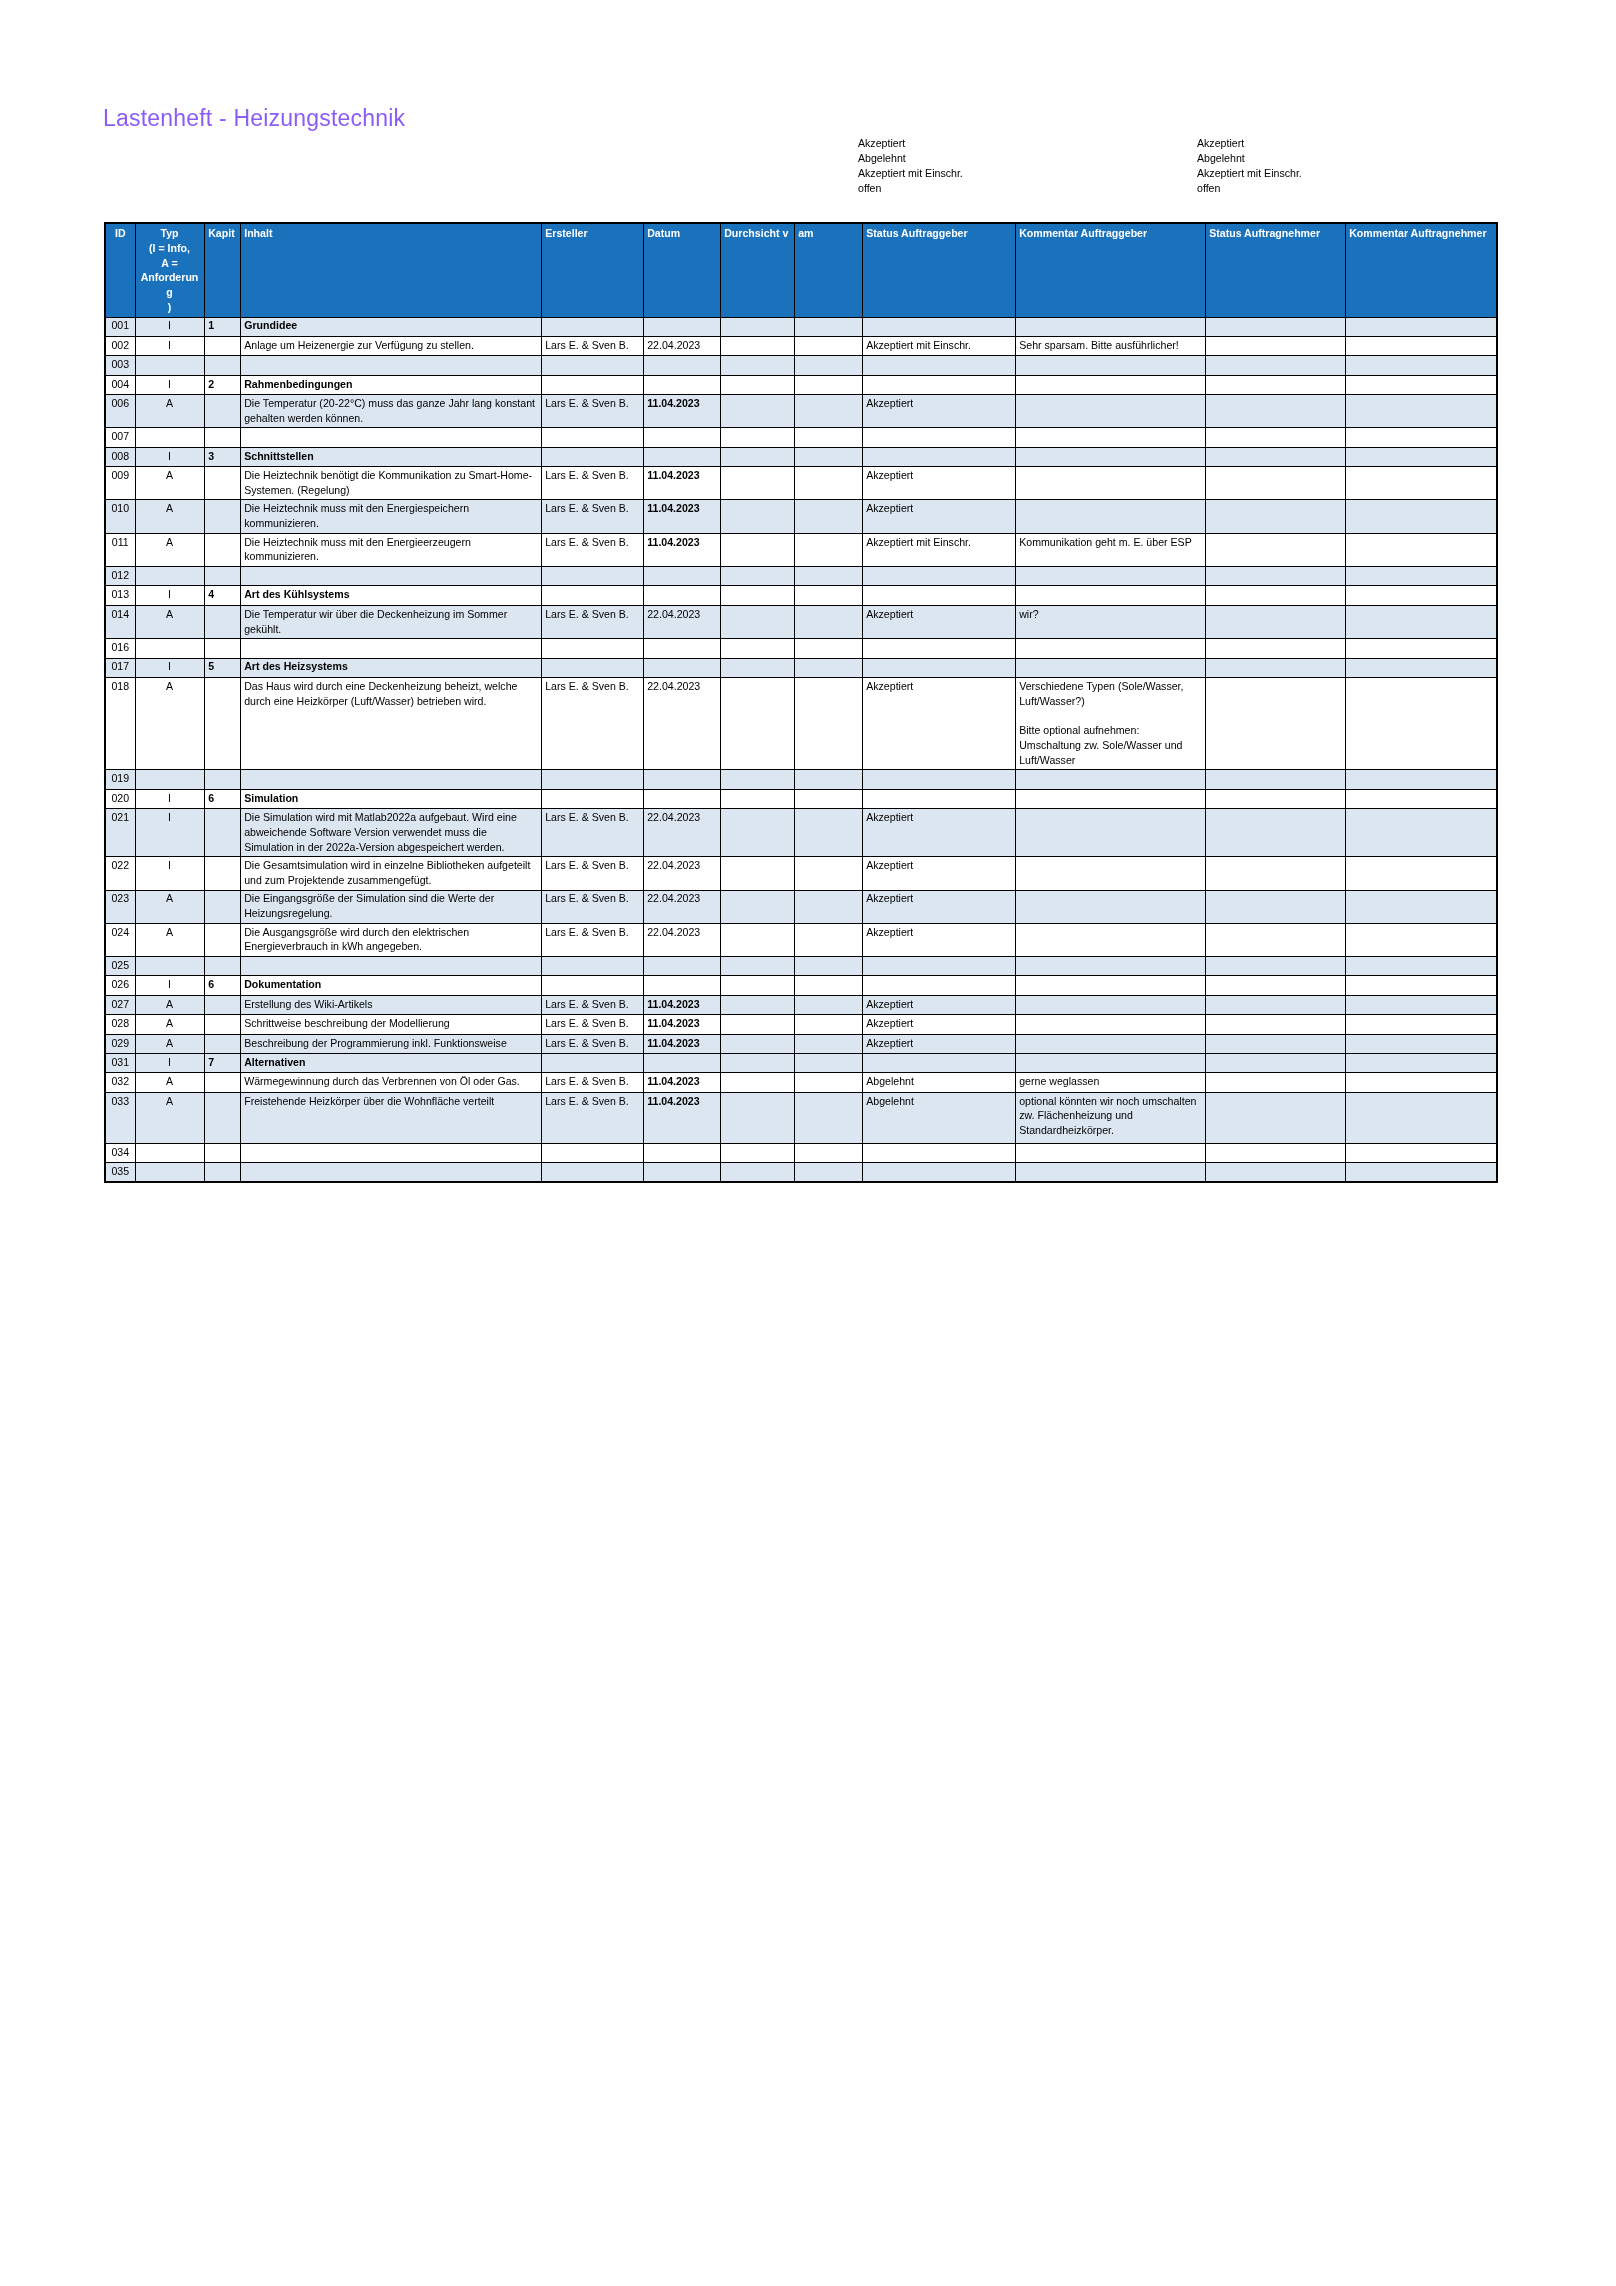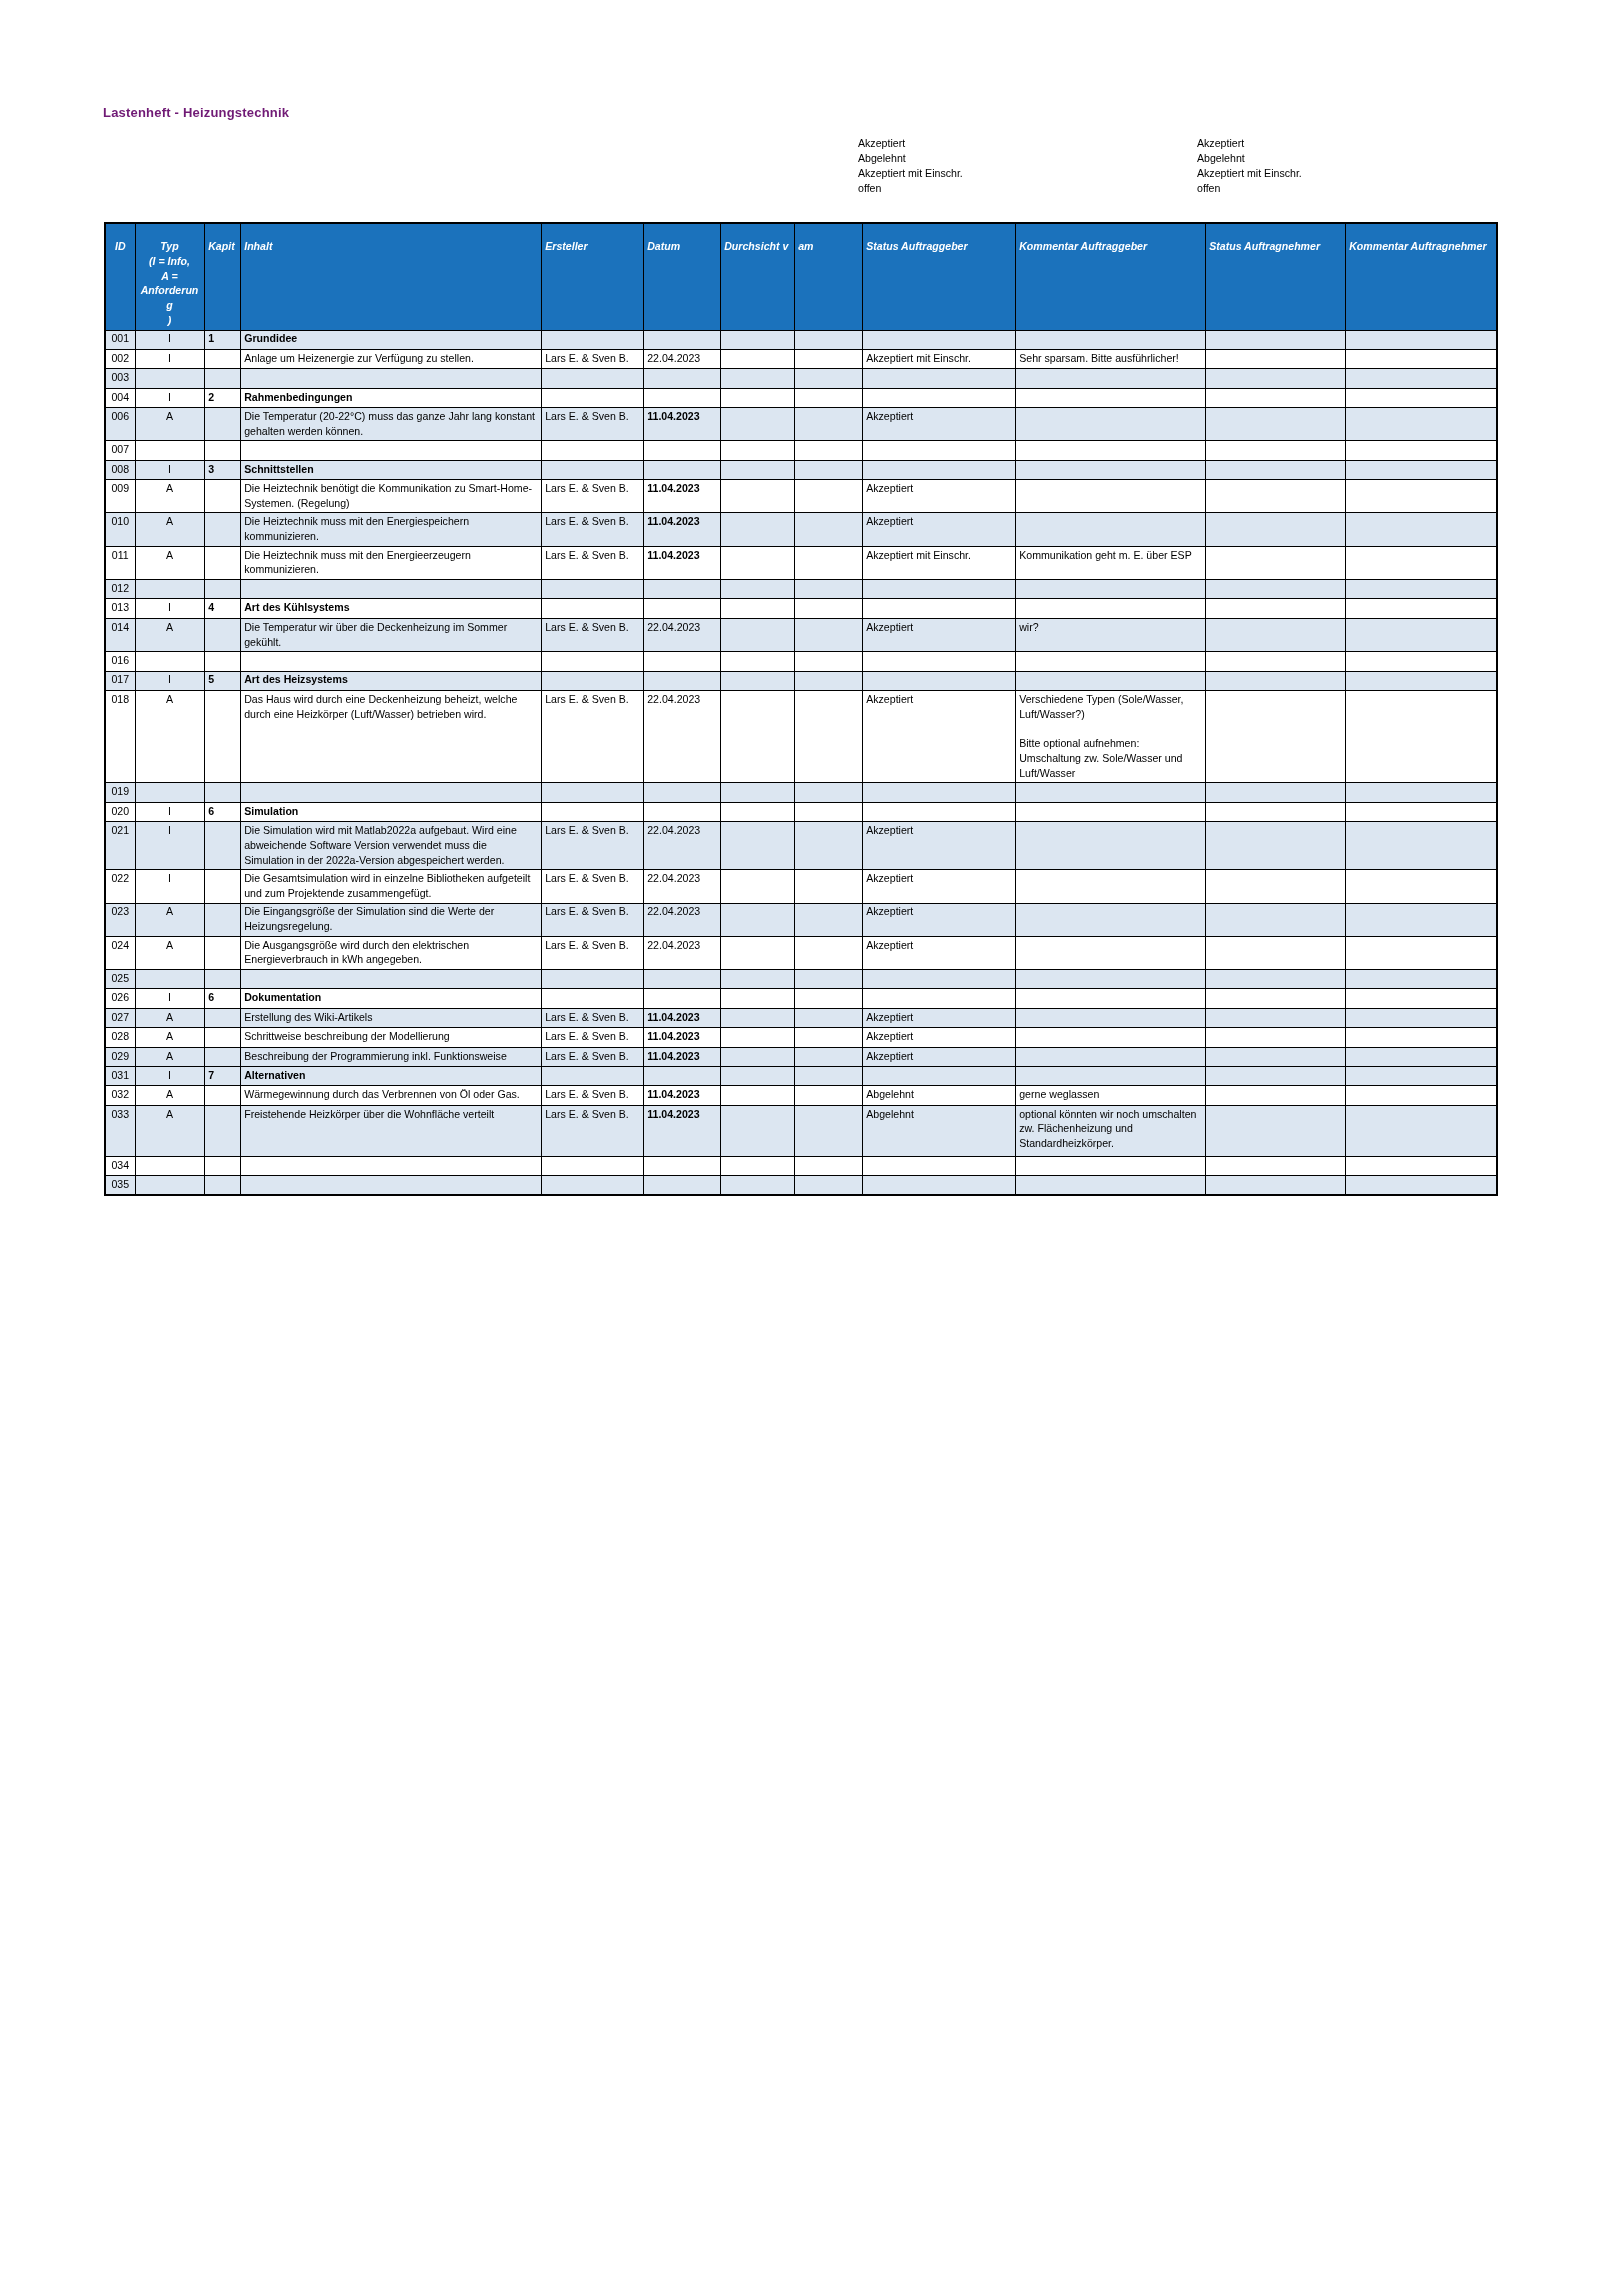--- a/index.html
+++ b/index.html
@@ -2,21 +2,21 @@
 <html style="--header-bg: #1B72BC; --shade-bg: #DCE6F1;font-size:14.8px"><head>
 <meta charset="utf-8">
 <style>
   html,body { margin:0; padding:0; }
   body {
     width:1617px; height:2286px; background:#ffffff; position:relative;
     font-family:"Liberation Sans", sans-serif; color:#000;
   }
   .page-title {
     position:absolute; left:103px; top:105px;
-    font-size:13px; color:#701a75; letter-spacing:0.2px;font-weight:bold;
+    font-size:23px; color:#8b5cf6; letter-spacing:0.2px;
   }
   .legend {
     position:absolute; top:136px; font-size:10.6px; line-height:15px; color:#000;
   }
   #legend-left  { left:858px; }
   #legend-right { left:1197px; }
   table.req {
     position:absolute; left:104px; top:222px; width:1393px;
     border-collapse:collapse; table-layout:fixed;
     border:2.8px solid #000;
@@ -25,21 +25,21 @@
     border:1.8px solid #000;
     vertical-align:top;
     padding:0.9px 3.7px 1.8px 3.7px;
     font-size:10.6px; line-height:14.8px;
     overflow:hidden;
     word-wrap:break-word;
   }
   table.req thead th {
     background:var(--header-bg,#1b72bc);
     color:#fff; font-weight:bold; text-align:left;
-    height:83px; white-space:pre-line; padding-top:15px;font-style:italic;
+    height:83px; white-space:pre-line; padding-top:2px;
   }
   table.req thead th.center { text-align:center; }
   tr.data-row { height:19.4px;margin-left:11px; }
   tr.shaded td { background:var(--shade-bg,#dce6f1); }
   td.col-id   { text-align:center; padding-left:0.9px; padding-right:0.9px; }
   td.col-typ  { text-align:center; }
   td.col-datum{ text-align:left; }
   td.pre      { white-space:pre-line; }
   .bold       { font-weight:bold; }
 </style>

